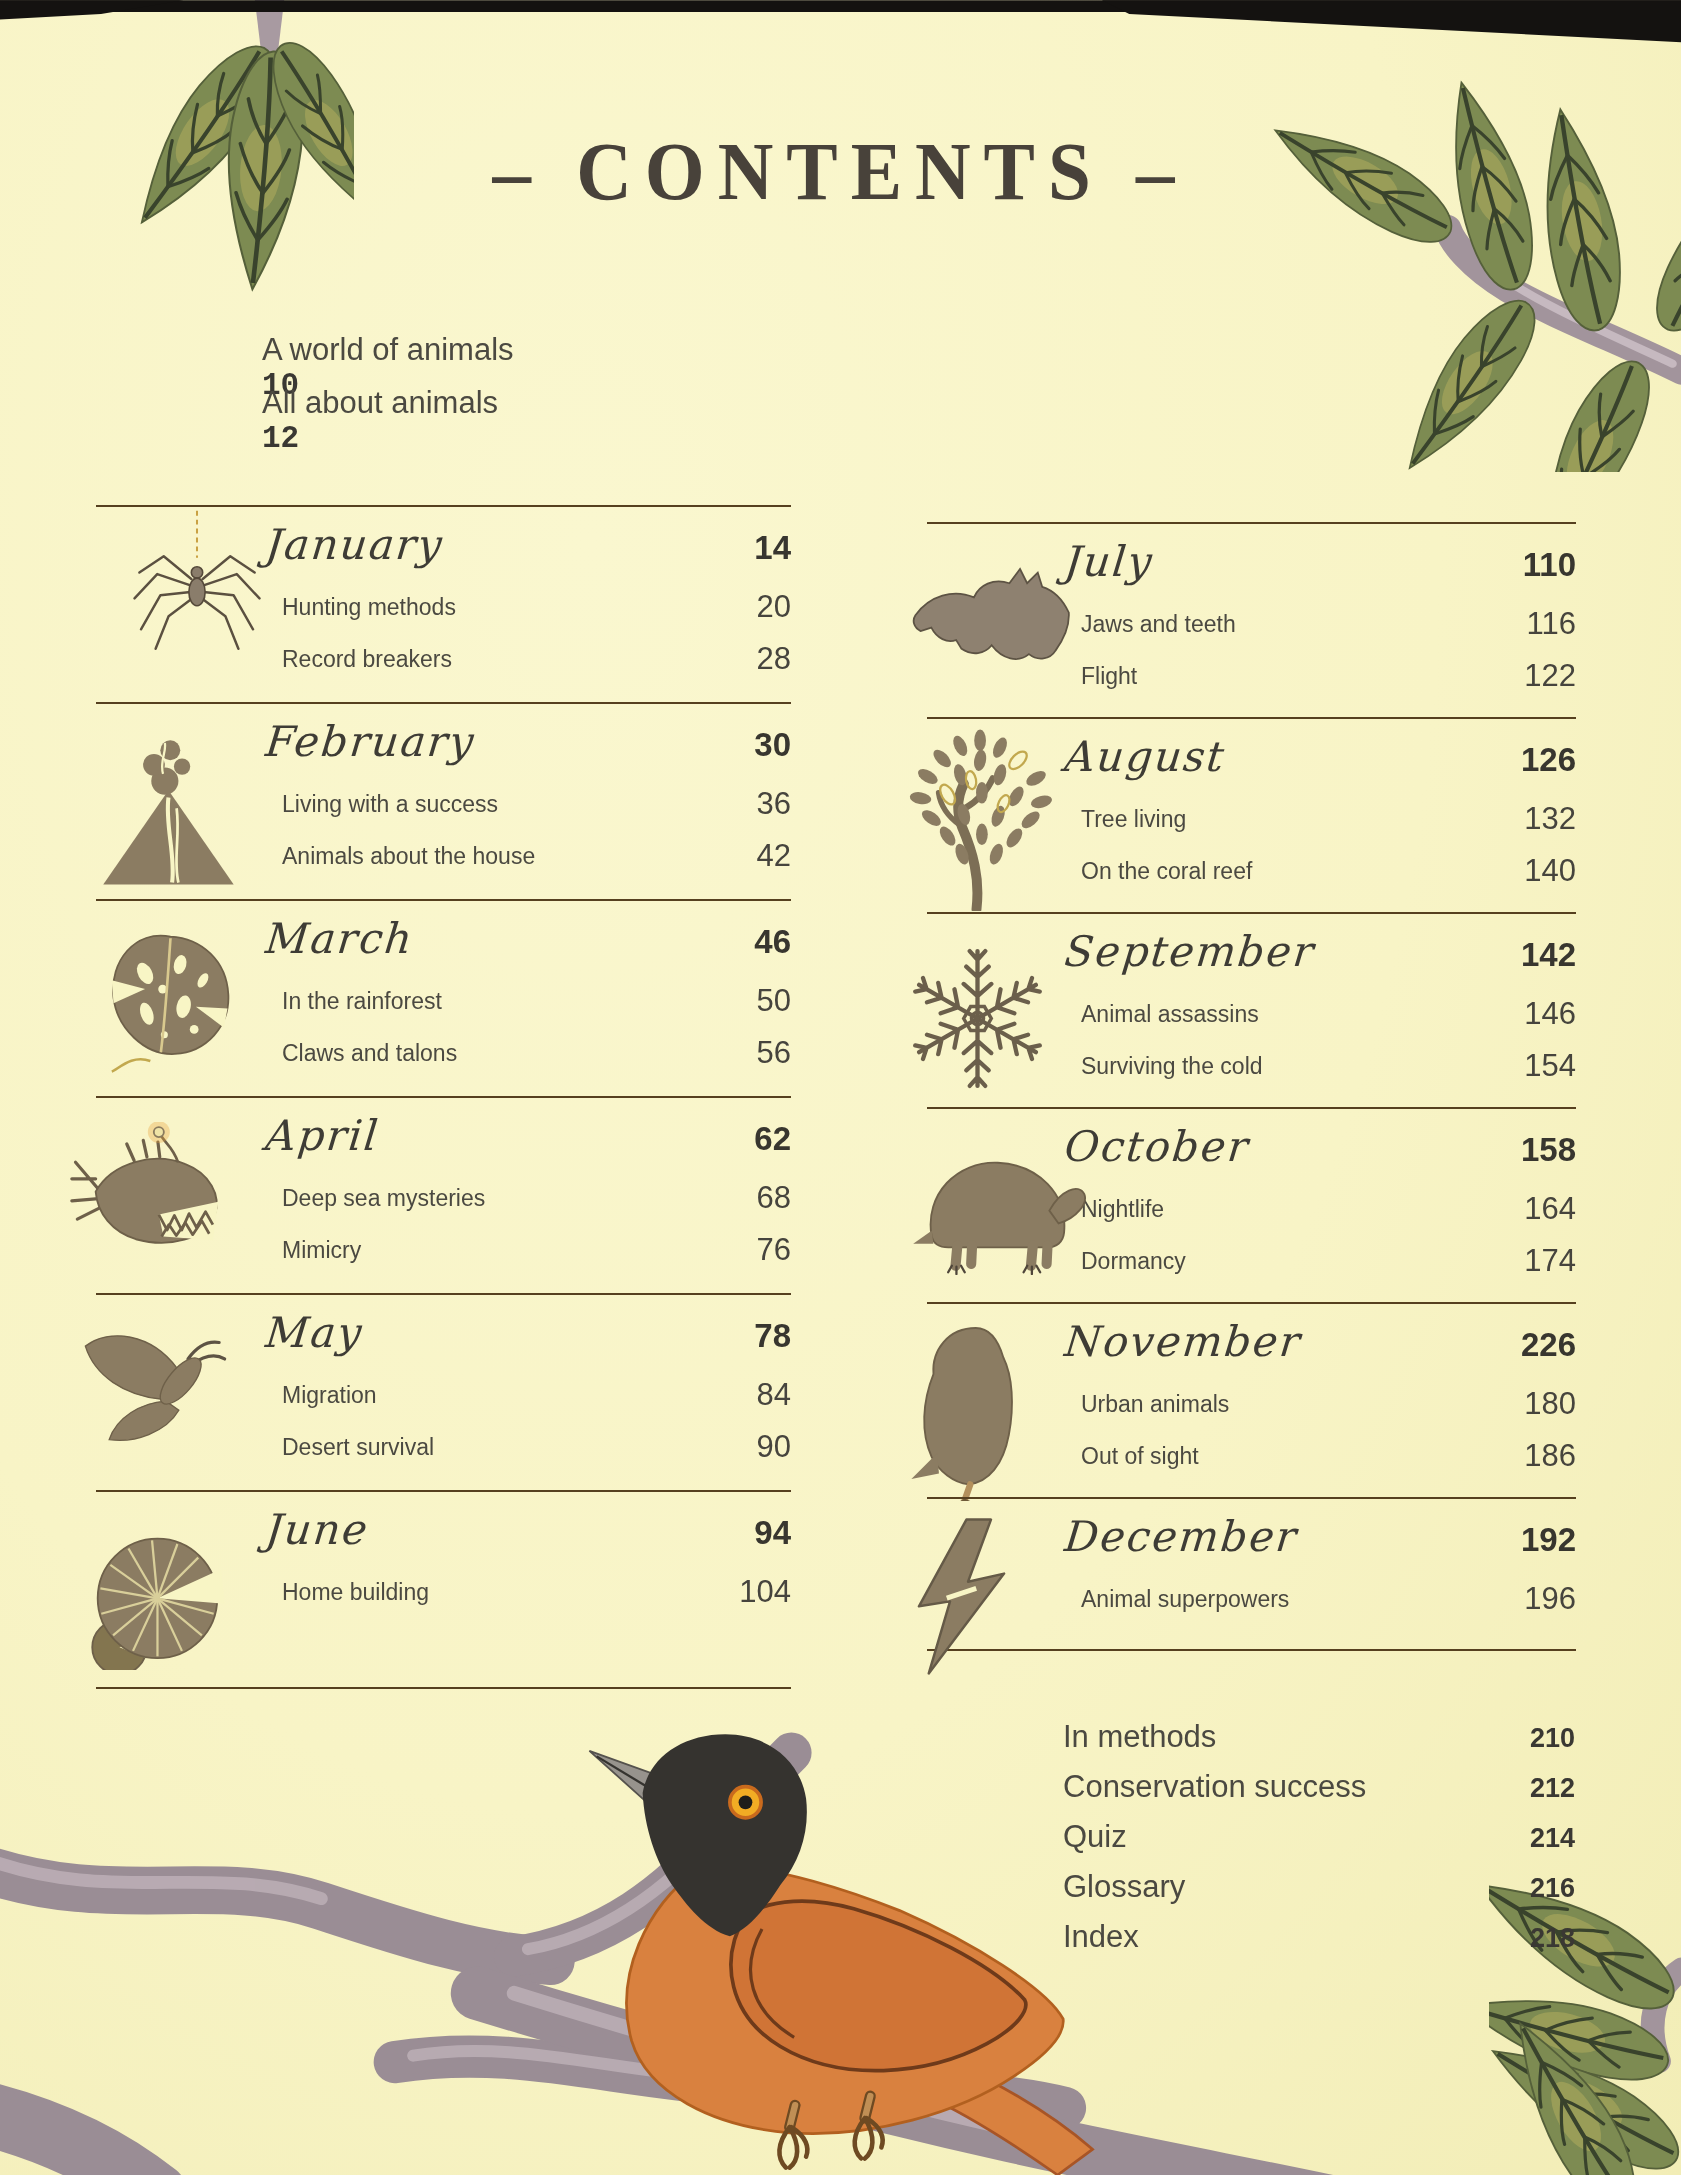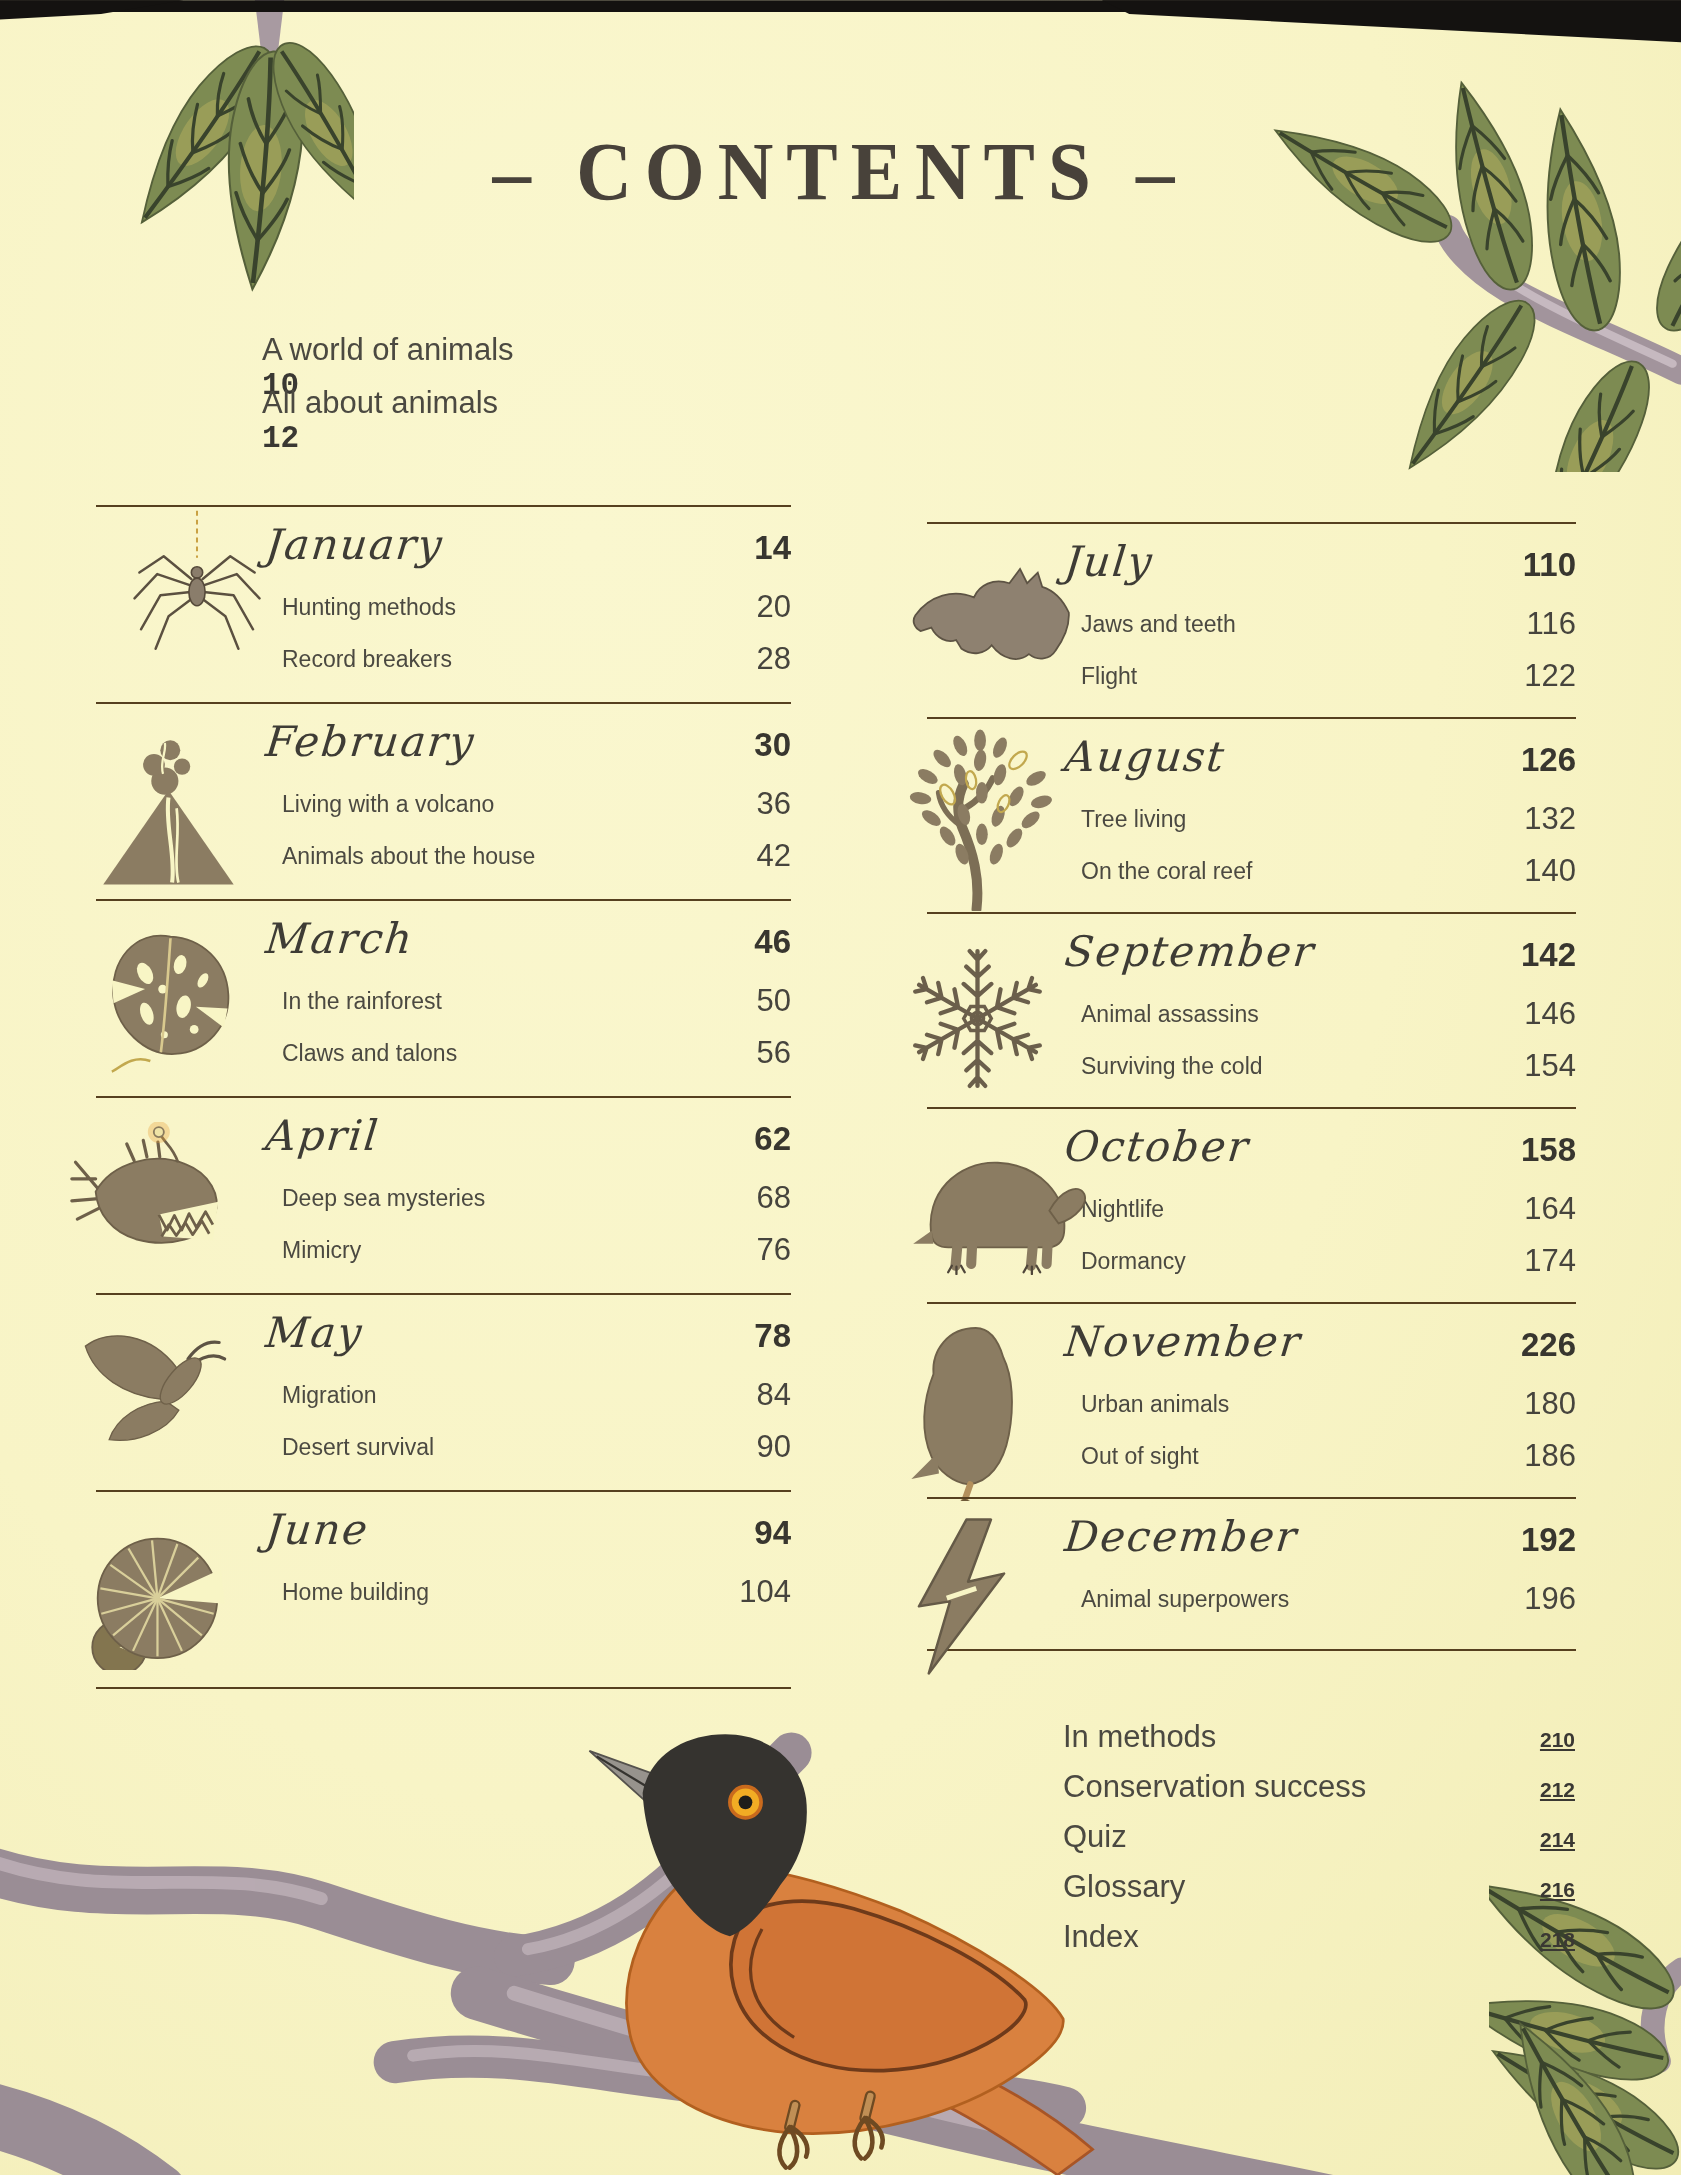--- a/index.html
+++ b/index.html
@@ -51,21 +51,21 @@
   .icon-bat{top:22px;width:170px;height:133px;}
   .icon-tree{top:7.3px;width:154px;height:185px;}
   .icon-snowflake{top:14.7px;left:0;width:147px;height:179px;}
   .icon-turtle{top:27.5px;left:-37px;width:184px;height:138px;}
   .icon-owl{top:13px;left:4.6px;width:138px;height:184px;}
   .icon-lightning{top:14.7px;left:13.8px;width:115px;height:165px;}
   
   .endmatter{position:absolute;left:1063px;top:1719px;width:512px;}
   .endrow{display:flex;justify-content:space-between;align-items:baseline;height:50px;}
   .endrow .lbl{font-size:31px;color:#4b4941;}
-  .endrow .pg{font-size:21px;font-weight:bold;color:#3a3833;text-decoration:underline;}
+  .endrow .pg{font-size:27px;font-weight:bold;color:#3a3833;}
   
   .decor{position:absolute;}
 </style>
 </head>
 <body>
 
 <div class="page">
 
   <svg width="0" height="0" style="position:absolute" aria-hidden="true">
     <defs>
@@ -366,21 +366,21 @@
   <div class="section">
     <svg class="icon icon-volcano" viewBox="0 0 168 172" width="154" height="158">
           <use href="#sym-volcano-icon"></use>
         </svg>
     <div class="month-row">
       <span class="month-name">February</span>
       <span class="month-page">30</span>
     </div>
     <div class="entries">
   <div class="entry-row">
-    <span class="entry-label">Living with a volcano</span>
+    <span class="entry-label">Living with a success</span>
     <span class="entry-page">36</span>
   </div>
 
   <div class="entry-row">
     <span class="entry-label">Animals about the house</span>
     <span class="entry-page">42</span>
   </div>
 </div>
   </div>
 

